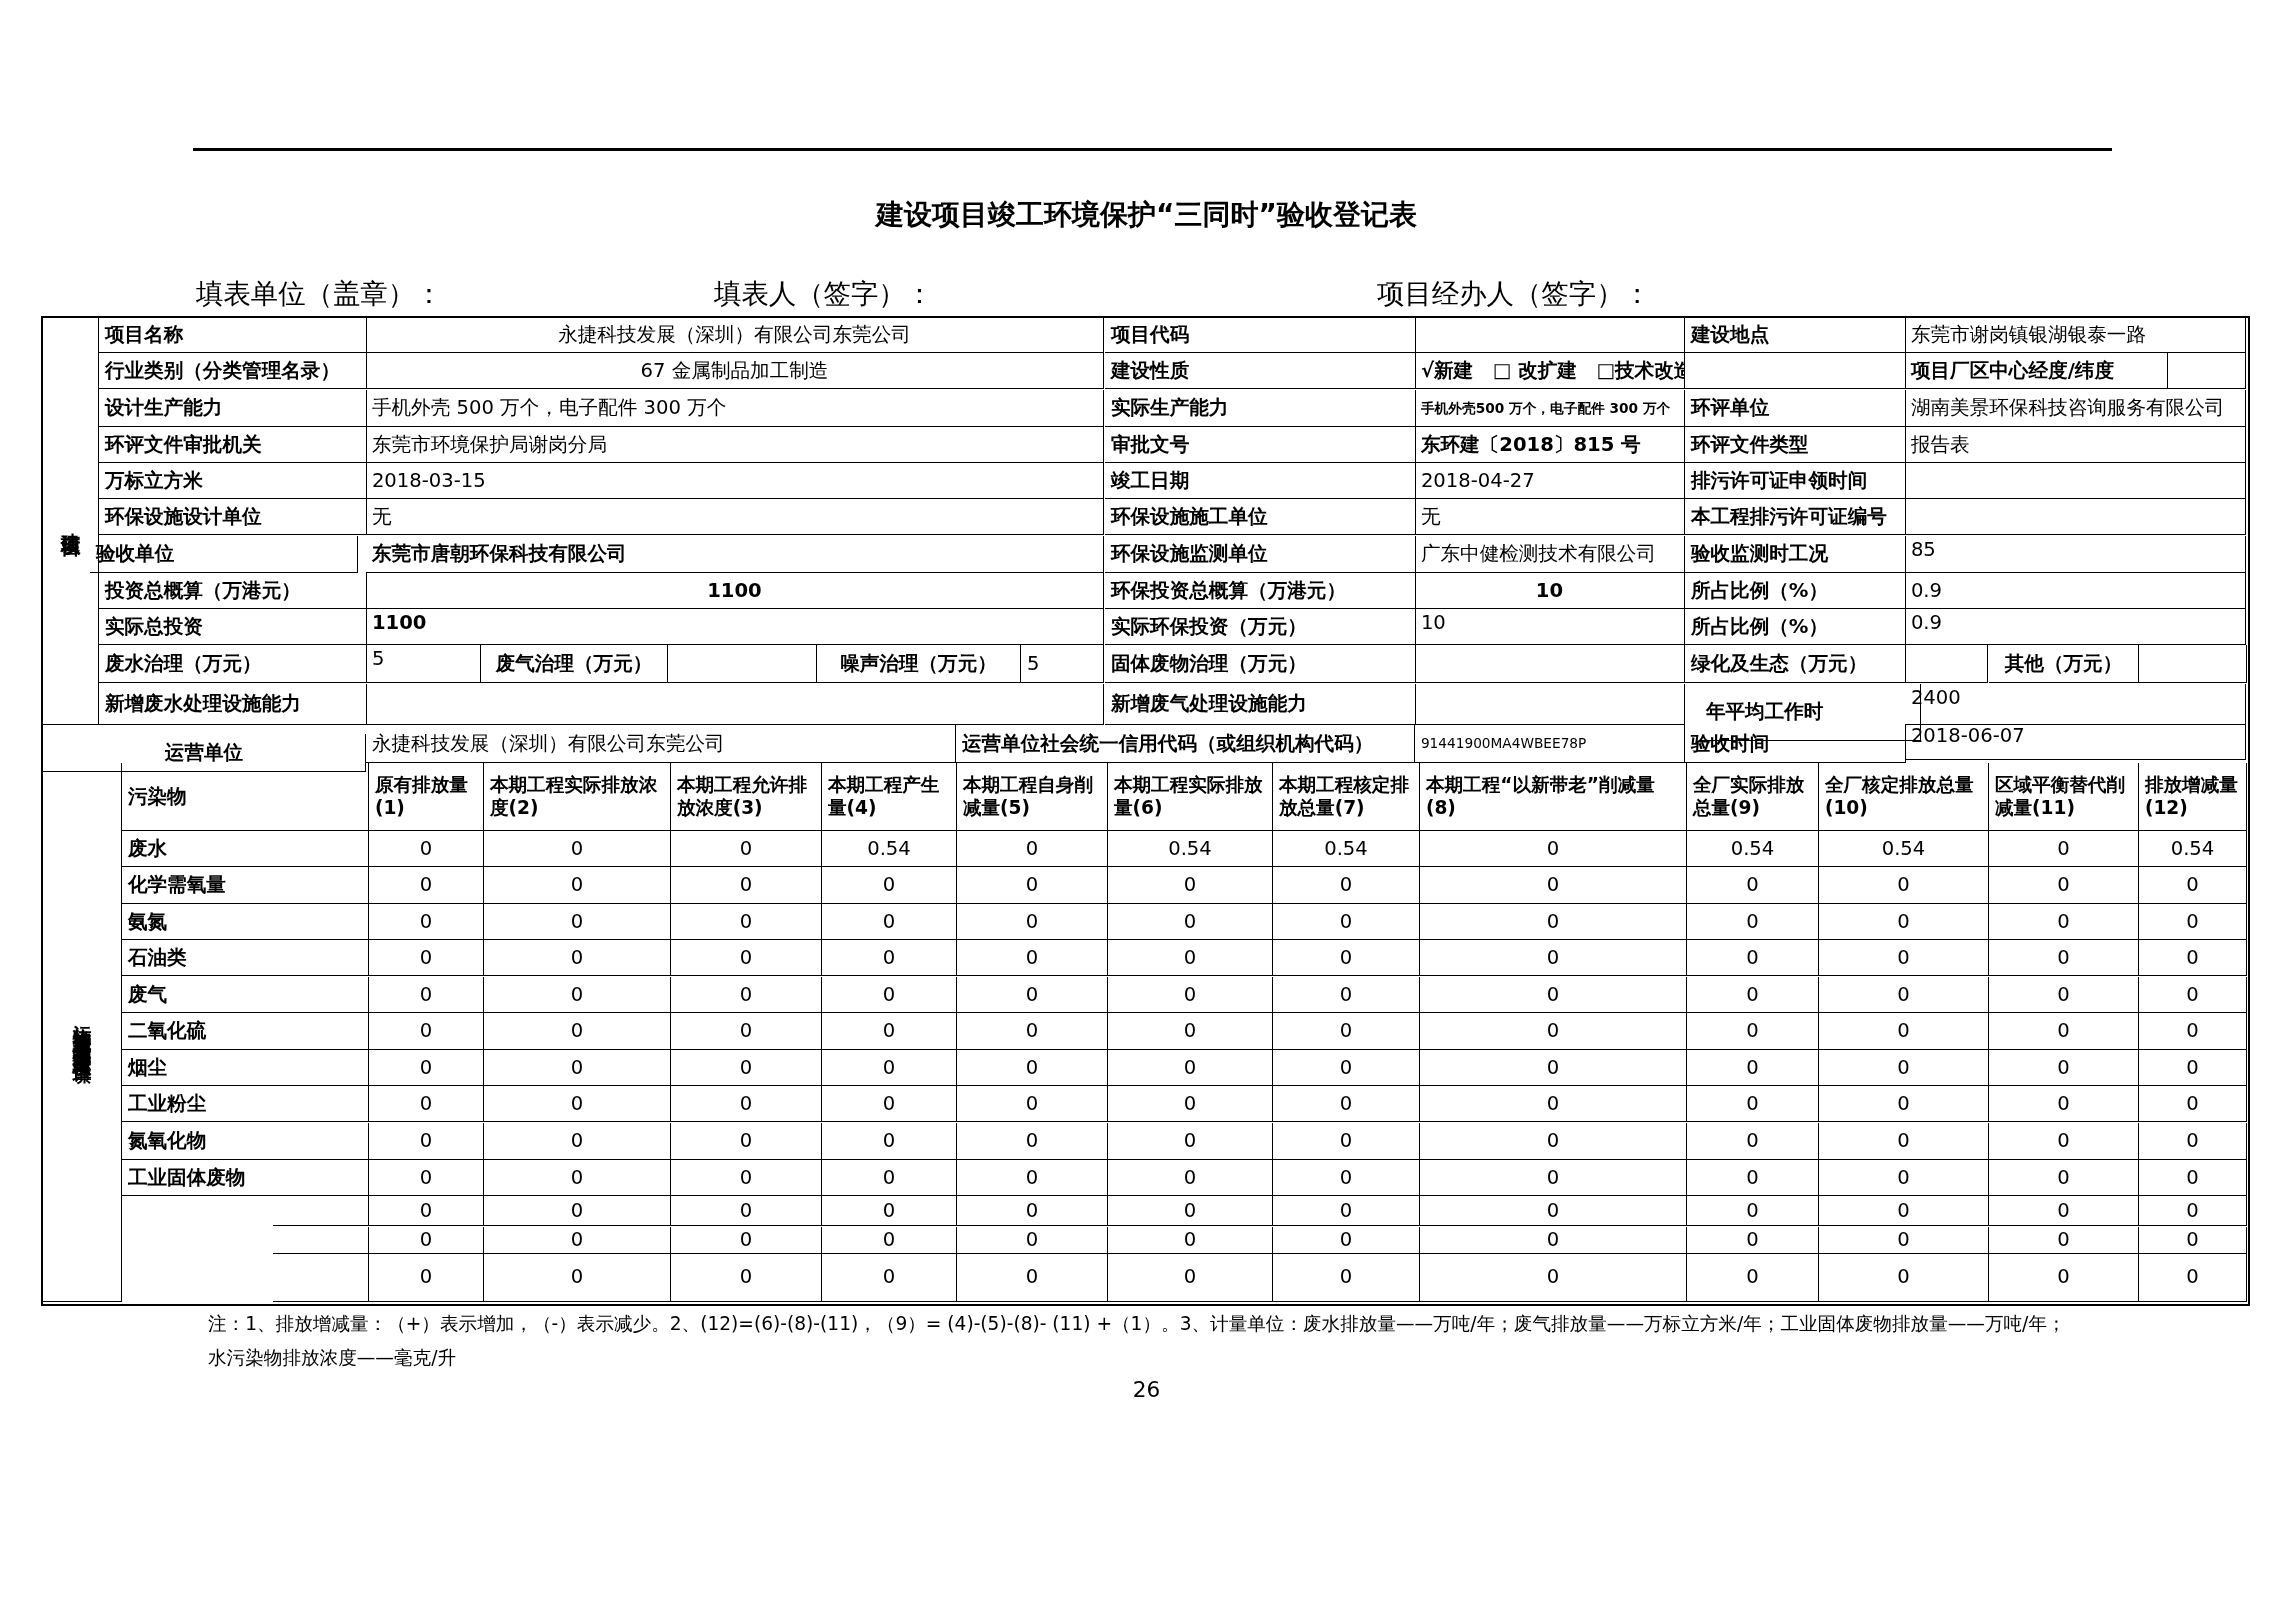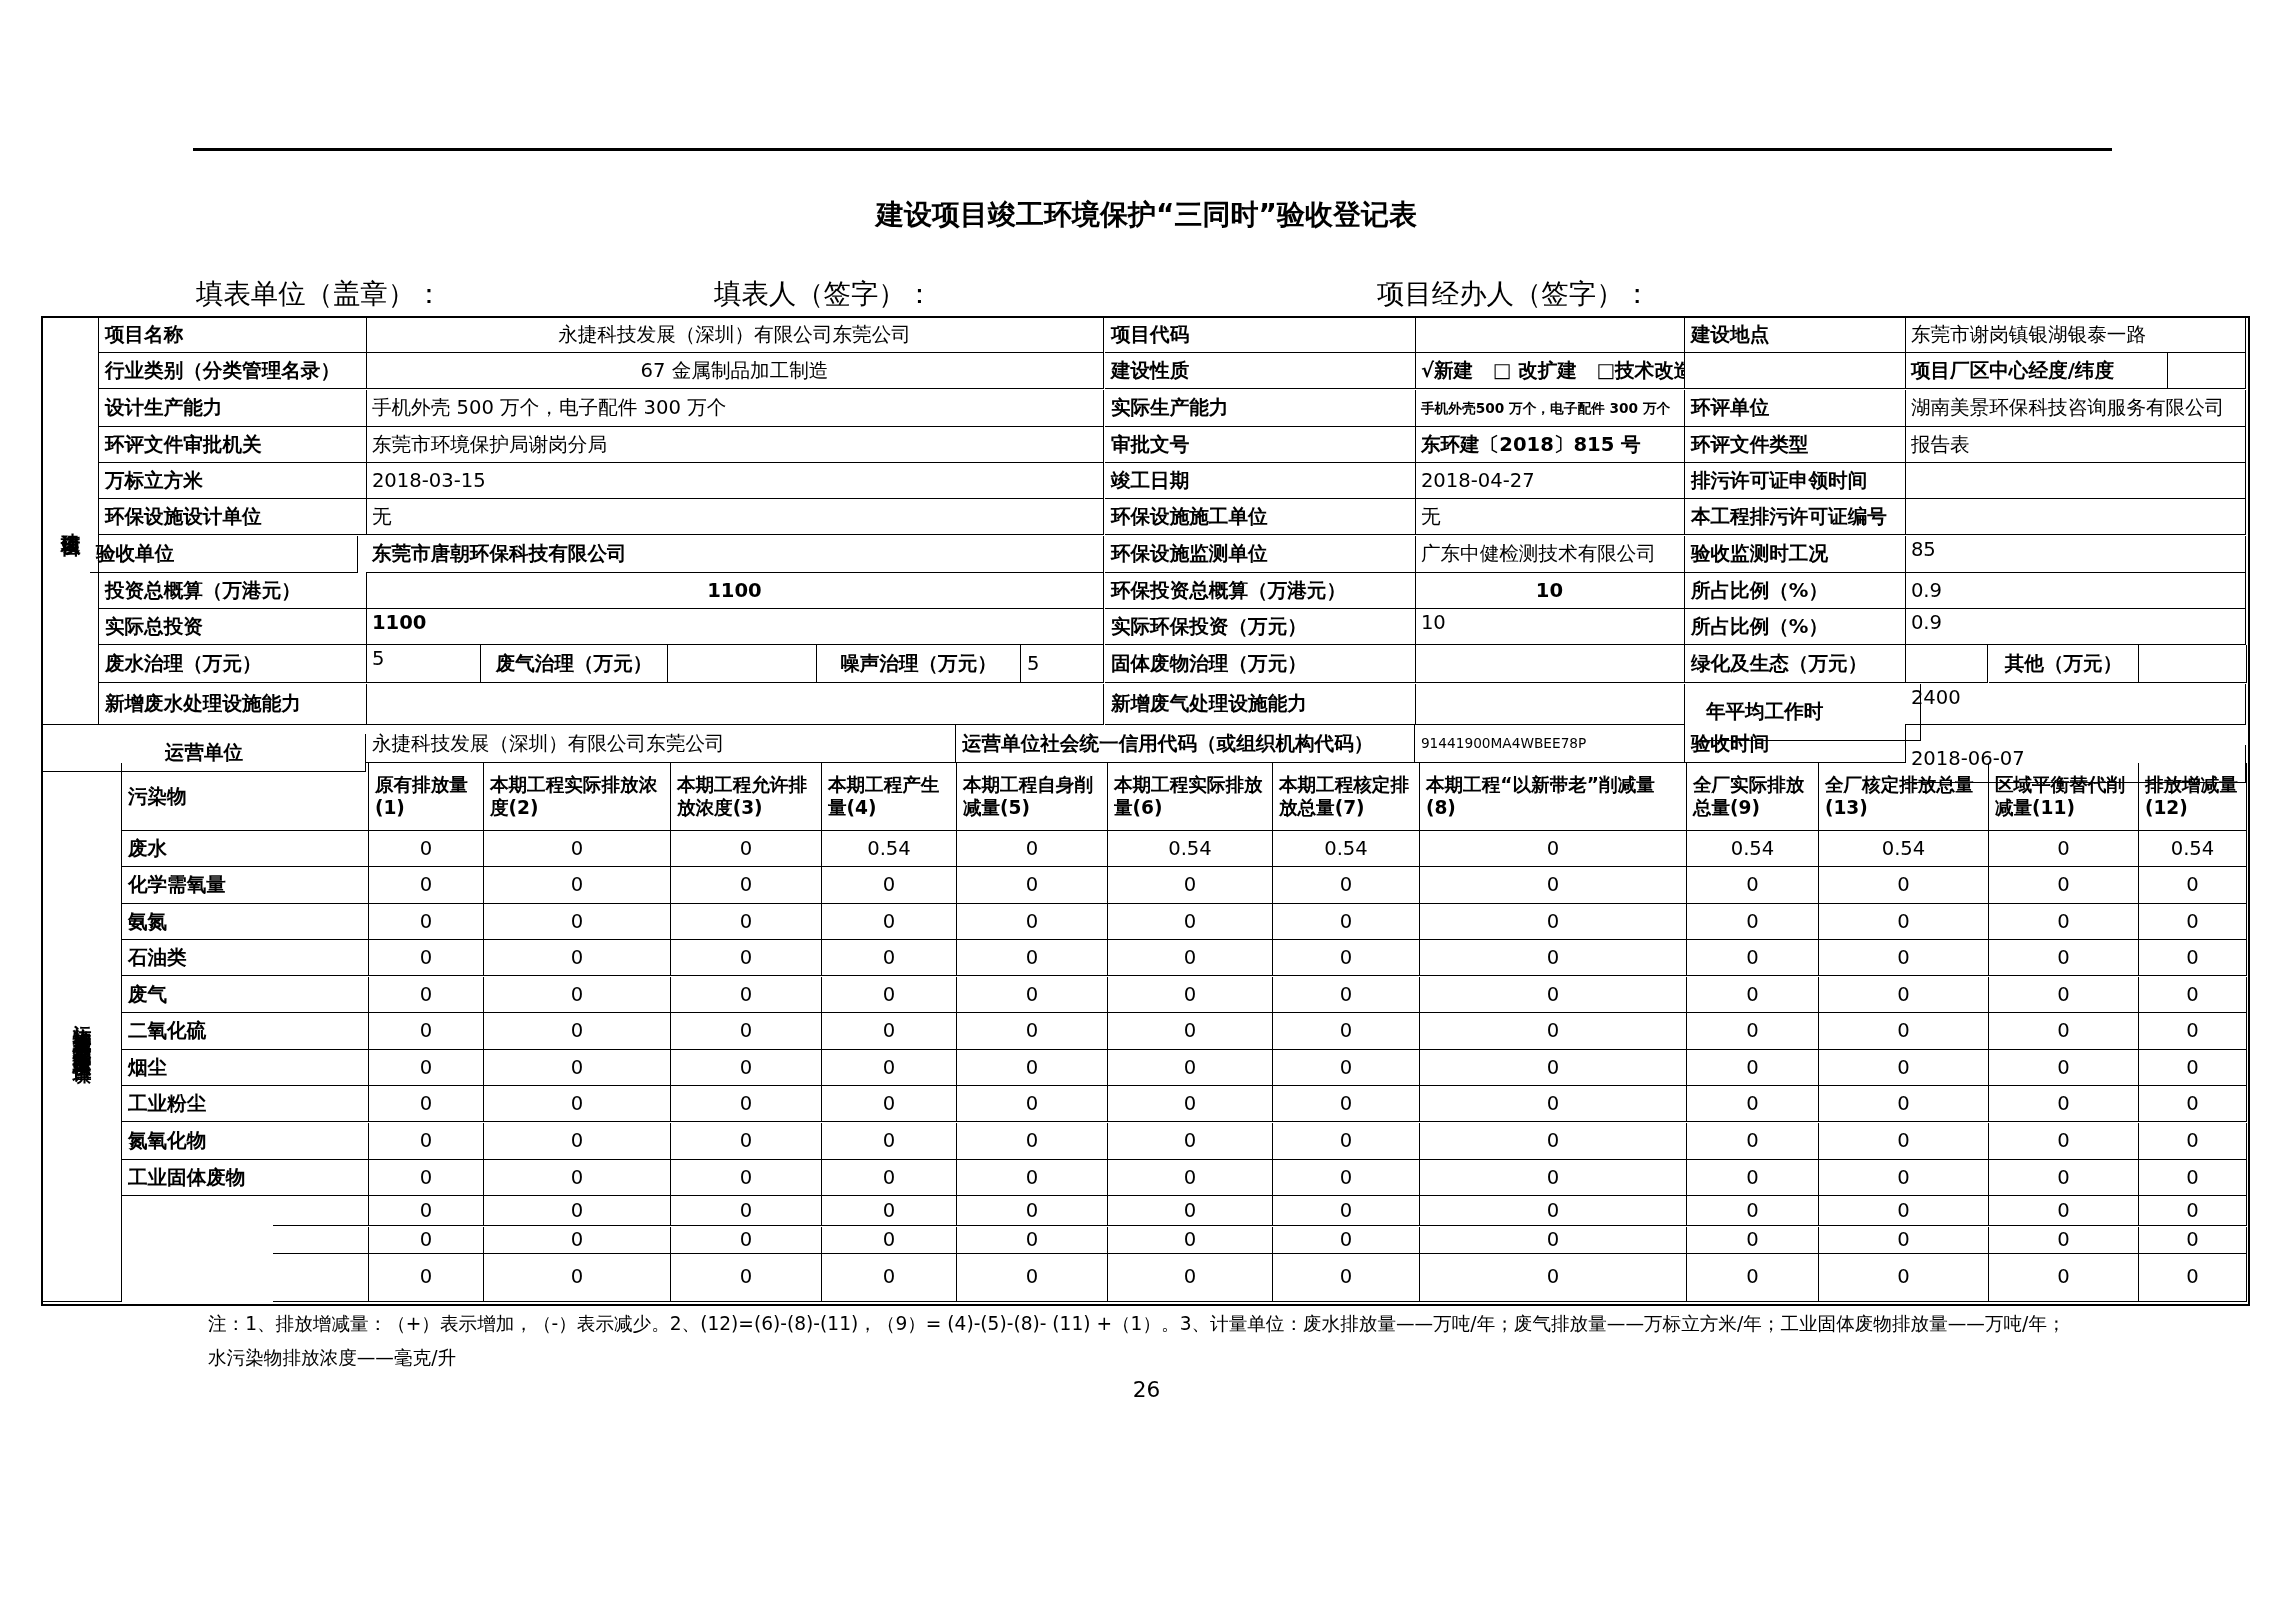--- a/index.html
+++ b/index.html
@@ -101,33 +101,33 @@
     <div class="cell " style="left: 323px; top: 366px; width: 738px; height: 41px;"></div>
     <div class="cell b" style="left: 1062px; top: 366px; width: 311px; height: 41px;">新增废气处理设施能力</div>
     <div class="cell " style="left: 1372px; top: 366px; width: 270px; height: 41px;"></div>
     <div class="cell b" style="left: 1642px; top: 366px; width: 221px; height: 57px; margin-left: 15px;">年平均工作时</div>
     <div class="cell t" style="left: 1862px; top: 366px; width: 341px; height: 41px;">2400</div>
     <div class="cell b c" style="left: 0px; top: 407px; width: 323px; height: 38px; margin-top: 9px;">运营单位</div>
     <div class="cell " style="left: 323px; top: 407px; width: 590px; height: 38px;">永捷科技发展（深圳）有限公司东莞公司</div>
     <div class="cell b" style="left: 913px; top: 407px; width: 459px; height: 38px;">运营单位社会统一信用代码（或组织机构代码）</div>
     <div class="cell sm" style="left: 1372px; top: 407px; width: 270px; height: 38px;">91441900MA4WBEE78P</div>
     <div class="cell b" style="left: 1642px; top: 407px; width: 221px; height: 38px;">验收时间</div>
-    <div class="cell t" style="left: 1862px; top: 427px; width: 341px; height: 38px;">2018-06-07</div>
+    <div class="cell t" style="left: 1862px; top: 404px; width: 341px; height: 38px;">2018-06-07</div>
     <div class="cell c vert wrap" style="left: 0px; top: 445px; width: 79px; height: 539px; font-size: 18.6px;">污染物排放达标与总量控制（工业建设项目详填）</div>
     <div class="cell b" style="left: 79px; top: 445px; width: 247px; height: 68px;">污染物</div>
     <div class="cell b wrap" style="left: 326px; top: 445px; width: 115px; height: 68px; font-size: 18.6px;">原有排放量(1)</div>
     <div class="cell b wrap" style="left: 441px; top: 445px; width: 187px; height: 68px; font-size: 18.6px;">本期工程实际排放浓度(2)</div>
     <div class="cell b wrap" style="left: 628px; top: 445px; width: 151px; height: 68px; font-size: 18.6px;">本期工程允许排放浓度(3)</div>
     <div class="cell b wrap" style="left: 779px; top: 445px; width: 135px; height: 68px; font-size: 18.6px;">本期工程产生量(4)</div>
     <div class="cell b wrap" style="left: 914px; top: 445px; width: 151px; height: 68px; font-size: 18.6px;">本期工程自身削减量(5)</div>
     <div class="cell b wrap" style="left: 1065px; top: 445px; width: 165px; height: 68px; font-size: 18.6px;">本期工程实际排放量(6)</div>
     <div class="cell b wrap" style="left: 1230px; top: 445px; width: 147px; height: 68px; font-size: 18.6px;">本期工程核定排放总量(7)</div>
     <div class="cell b wrap" style="left: 1377px; top: 445px; width: 267px; height: 68px; font-size: 18.6px;">本期工程“以新带老”削减量(8)</div>
     <div class="cell b wrap" style="left: 1644px; top: 445px; width: 132px; height: 68px; font-size: 18.6px;">全厂实际排放总量(9)</div>
-    <div class="cell b wrap" style="left: 1776px; top: 445px; width: 170px; height: 68px; font-size: 18.6px;">全厂核定排放总量(13)</div>
+    <div class="cell b wrap" style="left: 1776px; top: 445px; width: 170px; height: 68px; font-size: 18.6px;">全厂核定排放总量(10)</div>
     <div class="cell b wrap" style="left: 1946px; top: 445px; width: 150px; height: 68px; font-size: 18.6px;">区域平衡替代削减量(11)</div>
     <div class="cell b wrap" style="left: 2096px; top: 445px; width: 108px; height: 68px; font-size: 18.6px;">排放增减量(12)</div>
     <div class="cell b" style="left: 79px; top: 513px; width: 247px; height: 36px;">废水</div>
     <div class="cell c" style="left: 326px; top: 513px; width: 115px; height: 36px;">0</div>
     <div class="cell c" style="left: 441px; top: 513px; width: 187px; height: 36px;">0</div>
     <div class="cell c" style="left: 628px; top: 513px; width: 151px; height: 36px;">0</div>
     <div class="cell c" style="left: 779px; top: 513px; width: 135px; height: 36px;">0.54</div>
     <div class="cell c" style="left: 914px; top: 513px; width: 151px; height: 36px;">0</div>
     <div class="cell c" style="left: 1065px; top: 513px; width: 165px; height: 36px;">0.54</div>
     <div class="cell c" style="left: 1230px; top: 513px; width: 147px; height: 36px;">0.54</div>

